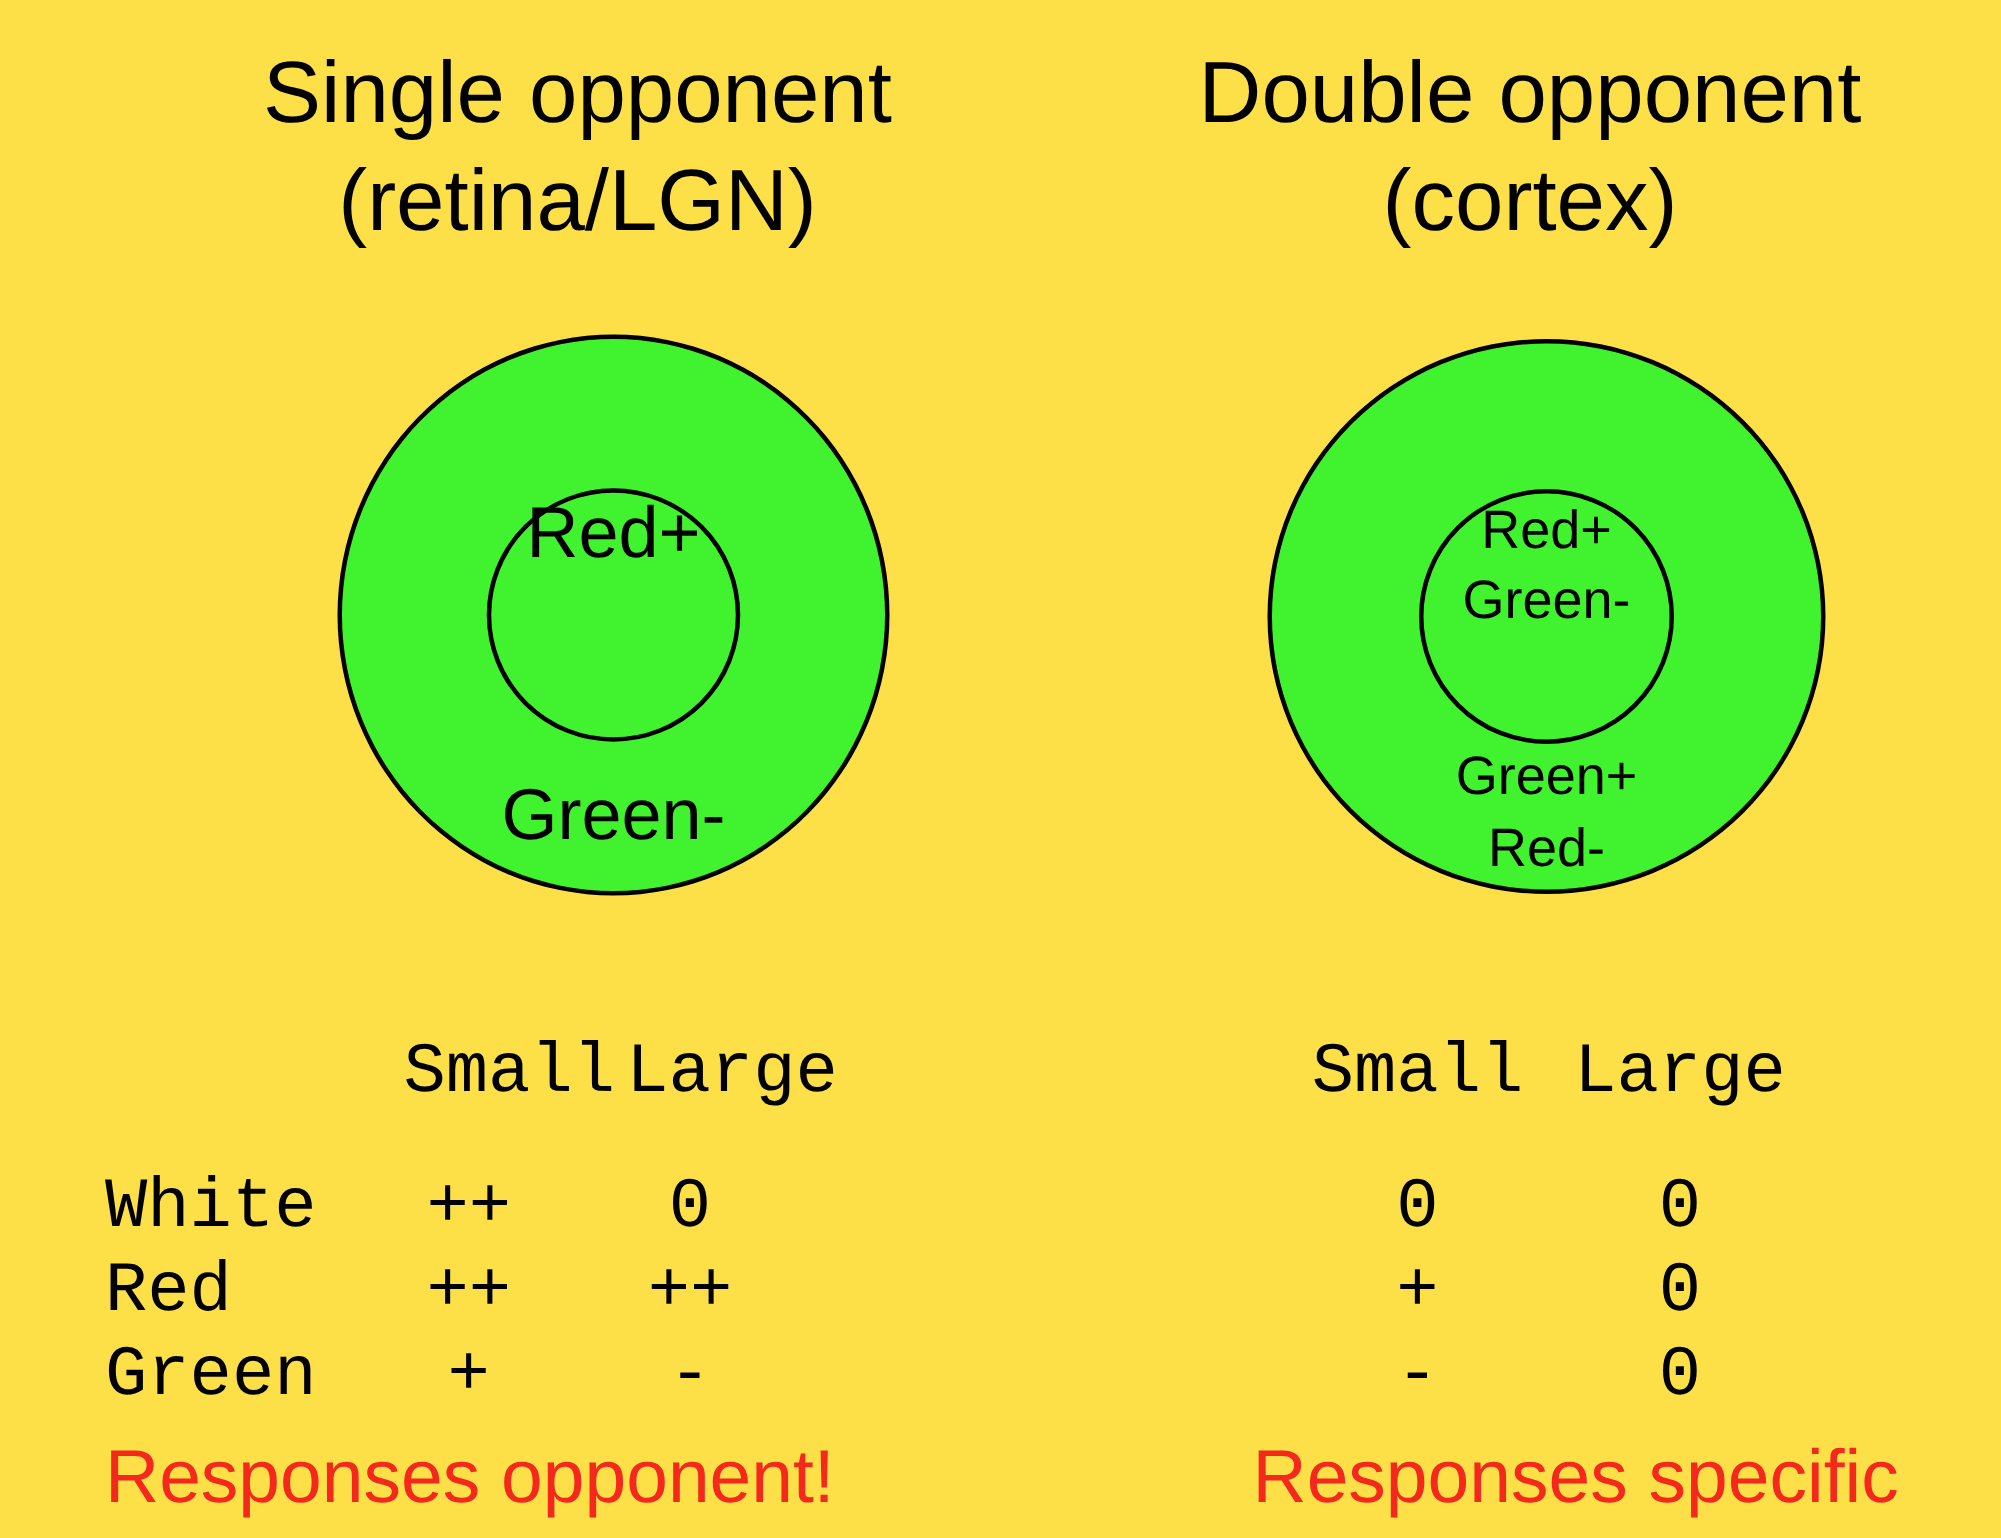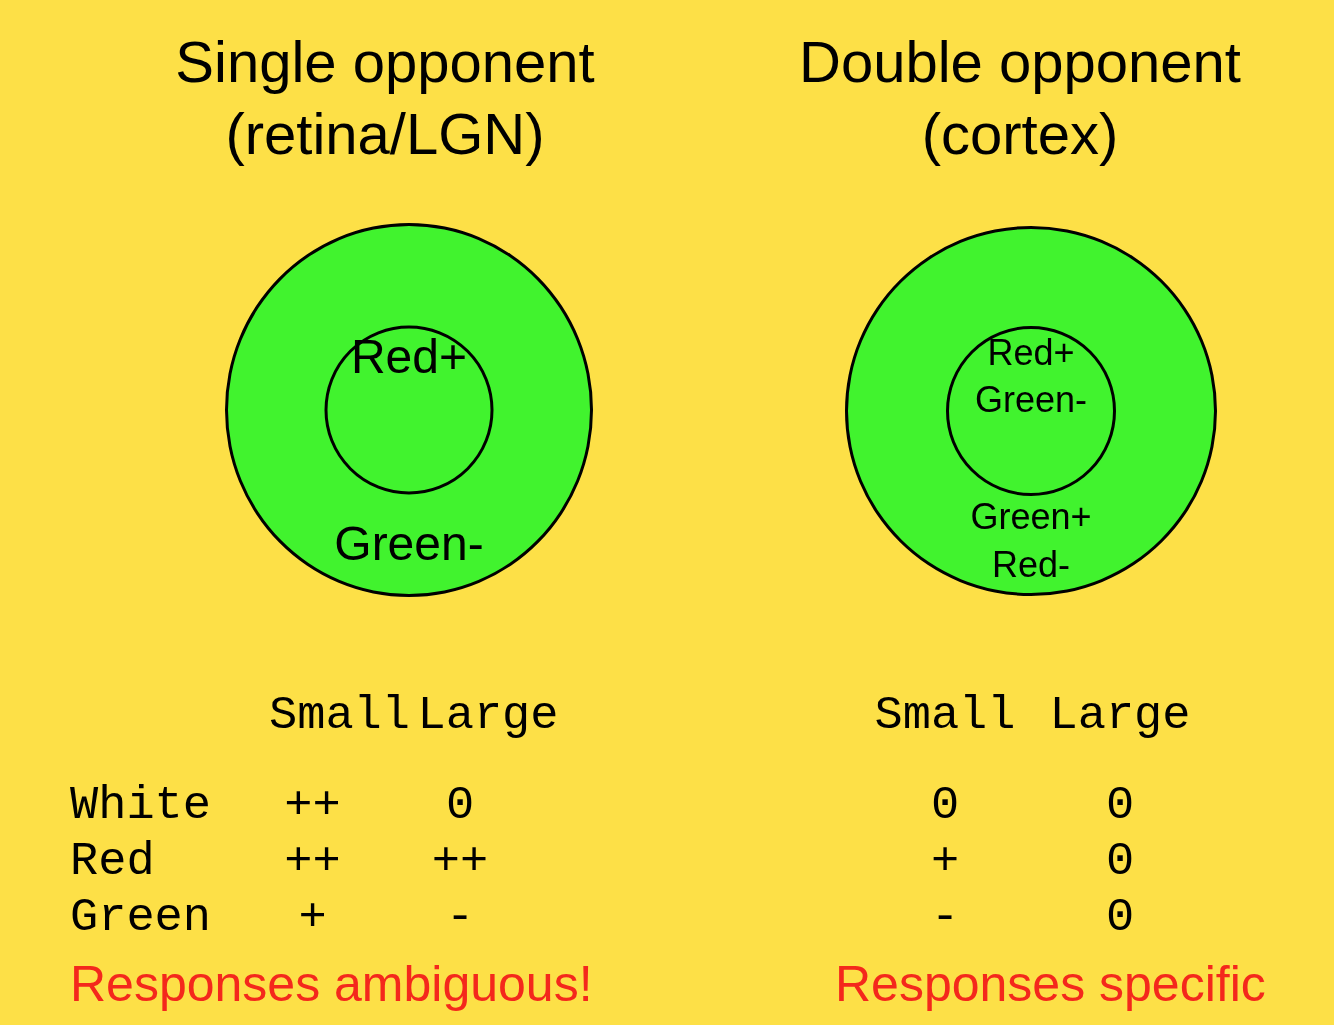--- a/index.html
+++ b/index.html
@@ -131,21 +131,21 @@
         <div class="cell">++</div>
       </div>
       <div class="trow">
         <div class="cell rowlabel">Green</div>
         <div class="cell">+</div>
         <div class="cell">-</div>
       </div>
     </div>
   </div>
 
-  <div class="footer footer-left">Responses ambiguous!</div>
+  <div class="footer footer-left">Responses opponent!</div>
 
   <div class="title title-right">
     <span class="tline">Double opponent</span>
     <span class="tline">(cortex)</span>
   </div>
 
   <div class="outer-circle outer-right">
     <div class="inner-circle inner-right">
       <span>Red+</span>
       <span>Green-</span>

